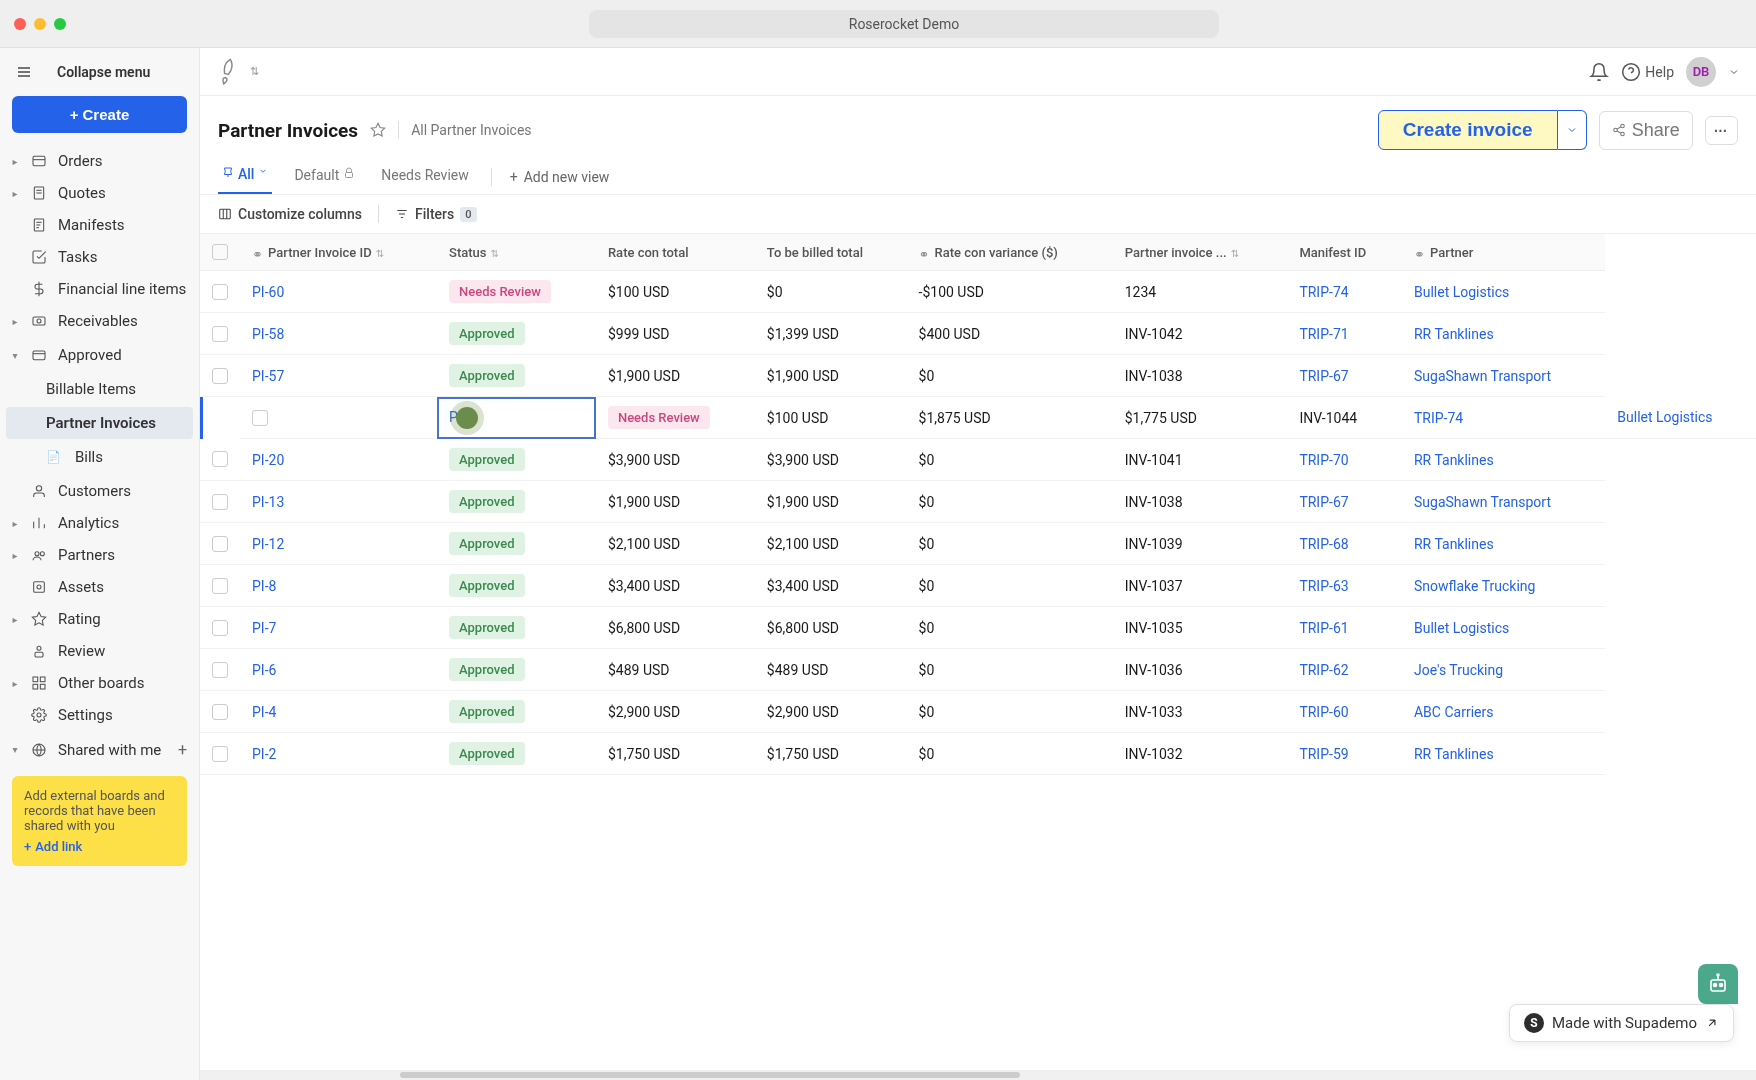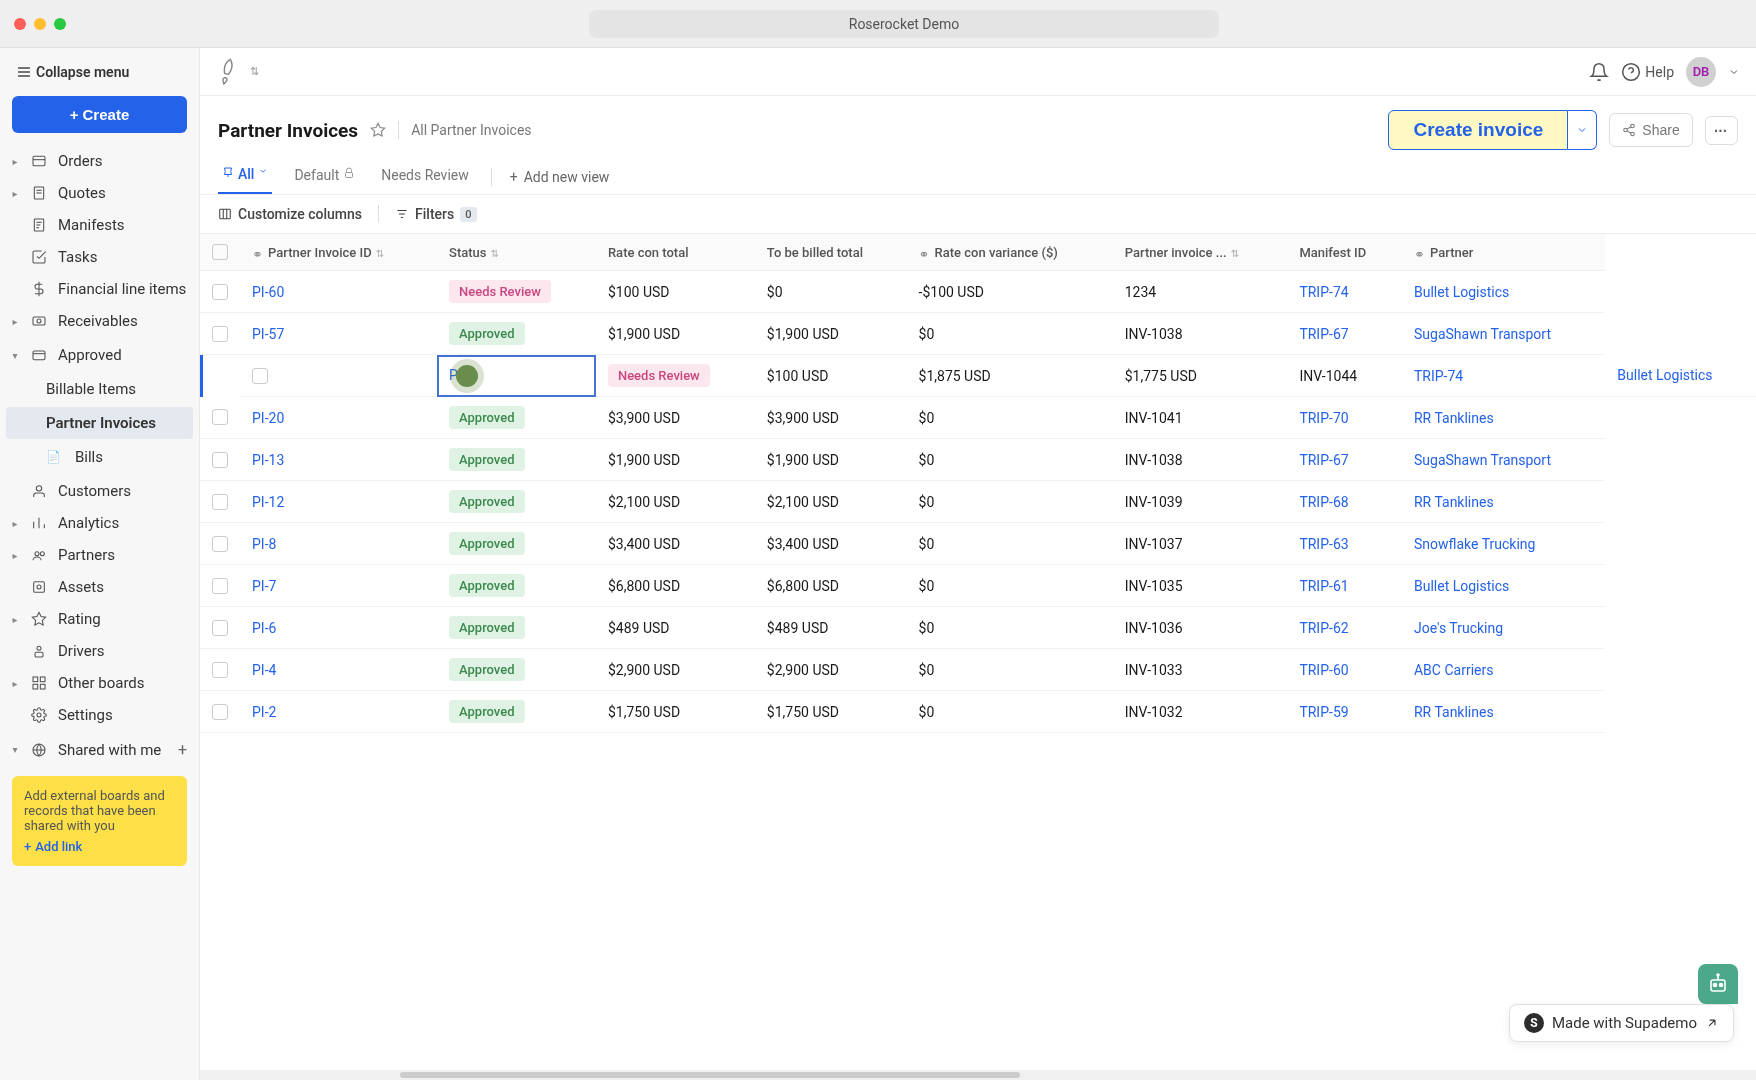--- a/index.html
+++ b/index.html
@@ -13,21 +13,21 @@
     .tl-yellow { background: #febc2e; }
     .tl-green { background: #28c840; }
     .titlebar-center { flex: 1; display: flex; justify-content: center; }
     .title-pill { background: #e4e4e4; border-radius: 8px; padding: 6px 260px; color: #555; font-size: 14px; }
     
     
     .app { display: flex; height: calc(100vh - 48px); }
     
     
     .sidebar { width: 200px; background: #f7f7f7; border-right: 1px solid #e8e8e8; display: flex; flex-direction: column; padding: 8px 6px; gap: 2px; overflow-y: auto; }
-    .collapse-row { display: flex; align-items: center; gap: 4px; padding: 8px 10px; font-size: 14px; font-weight: 600; color: #333; cursor: pointer; }
+    .collapse-row { display: flex; align-items: center; gap: 25px; padding: 8px 10px; font-size: 14px; font-weight: 600; color: #333; cursor: pointer; }
     .collapse-row svg { width: 16px; height: 16px; }
     .btn-create { background: #2462e9; color: white; border: none; border-radius: 6px; padding: 10px 0; font-size: 15px; font-weight: 600; margin: 6px 6px 10px; cursor: pointer; display: flex; align-items: center; justify-content: center; gap: 4px; }
     .nav-item { display: flex; align-items: center; gap: 10px; padding: 7px 6px 7px 4px; border-radius: 4px; cursor: pointer; font-size: 15px; color: #333; position: relative; }
     .nav-caret { width: 10px; display: inline-flex; justify-content: center; color: #888; font-size: 10px; }
     .nav-icon { width: 18px; height: 18px; display: inline-flex; align-items: center; justify-content: center; color: #555; }
     .nav-icon svg { width: 16px; height: 16px; stroke: currentColor; fill: none; stroke-width: 1.6; }
     .nav-label { flex: 1; }
     .nav-sub { padding-left: 40px; }
     .nav-item.active { background: #e4e8ef; font-weight: 600; }
     .shared-card { margin: 8px 6px; padding: 12px; background: #fde047; border-radius: 6px; font-size: 13px; color: #555; }
@@ -48,21 +48,21 @@
     
     
     .page-head { display: flex; align-items: center; padding: 14px 18px 4px; gap: 12px; }
     .page-title { font-size: 19px; font-weight: 700; }
     .star-icon { width: 16px; height: 16px; color: #888; cursor: pointer; }
     .separator-v { width: 1px; height: 18px; background: #ddd; }
     .breadcrumb-text { color: #777; font-size: 14px; }
     .page-head-spacer { flex: 1; }
     .btn-primary { background: #fef9c3; border: 1.5px solid #2462e9; color: #2462e9; padding: 8px 24px; border-radius: 6px 0 0 6px; font-weight: 600; font-size: 19px; cursor: pointer; }
     .btn-primary-caret { background: #fff; border: 1.5px solid #2462e9; border-left: none; color: #2462e9; padding: 8px 8px; border-radius: 0 6px 6px 0; cursor: pointer; display: flex; align-items: center; }
-    .btn-ghost { background: #fff; border: 1px solid #ddd; padding: 8px 12px; border-radius: 6px; color: #777; font-size: 14px; display: flex; align-items: center; gap: 6px; cursor: pointer; text-align: center; }
+    .btn-ghost { background: #fff; border: 1px solid #ddd; padding: 8px 12px; border-radius: 6px; color: #777; font-size: 18px; display: flex; align-items: center; gap: 6px; cursor: pointer; text-align: center; }
     .btn-more { background: #fff; border: 1px solid #ddd; padding: 6px 8px; border-radius: 6px; cursor: pointer; font-weight: 700; letter-spacing: 2px; color: #555; }
     
     
     .view-tabs { display: flex; align-items: center; padding: 6px 18px 0; gap: 18px; border-bottom: 1px solid #eee; }
     .view-tab { padding: 6px 4px 10px; color: #777; font-size: 14px; display: flex; gap: 4px; cursor: pointer; }
     .view-tab.active { color: #2462e9; border-bottom: 2px solid #2462e9; font-weight: 500; }
     .pin-icon { width: 12px; height: 12px; }
     .lock-icon { width: 12px; height: 12px; color: #999; }
     .add-view { color: #666; font-size: 14px; display: flex; align-items: center; gap: 6px; cursor: pointer; }
     
@@ -270,21 +270,21 @@
       <span class="nav-label">Rating</span>
     </div>
         <div class="nav-item">
       <span class="nav-caret"></span>
       <span class="nav-icon">
             <svg viewBox="0 0 24 24">
               <circle cx="12" cy="8" r="3"></circle>
               <rect x="6" y="14" width="12" height="7" rx="2"></rect>
             </svg>
           </span>
-      <span class="nav-label">Drivers</span>
+      <span class="nav-label">Review</span>
     </div>
         <div class="nav-item">
       <span class="nav-caret">▸</span>
       <span class="nav-icon">
             <svg viewBox="0 0 24 24">
               <rect x="3" y="3" width="7" height="7"></rect>
               <rect x="14" y="3" width="7" height="7"></rect>
               <rect x="3" y="14" width="7" height="7"></rect>
               <rect x="14" y="14" width="7" height="7"></rect>
             </svg>
@@ -458,20 +458,33 @@
     <td>$0</td>
     <td>-$100 USD</td>
     <td>1234</td>
     <td><span class="link-cell">TRIP-74</span></td>
     <td><span class="link-cell">Bullet Logistics</span></td>
   </tr>
             <tr>
     <td>
                 <div class="checkbox"></div>
               </td>
+    <td><span class="link-cell">PI-58</span></td>
+    <td><span class="badge badge-approved">Approved</span></td>
+    <td>$999 USD</td>
+    <td>$1,399 USD</td>
+    <td>$400 USD</td>
+    <td>INV-1042</td>
+    <td><span class="link-cell">TRIP-71</span></td>
+    <td><span class="link-cell">RR Tanklines</span></td>
+  </tr>
+            <tr>
+    <td>
+                <div class="checkbox"></div>
+              </td>
     <td><span class="link-cell">PI-57</span></td>
     <td><span class="badge badge-approved">Approved</span></td>
     <td>$1,900 USD</td>
     <td>$1,900 USD</td>
     <td>$0</td>
     <td>INV-1038</td>
     <td><span class="link-cell">TRIP-67</span></td>
     <td><span class="link-cell">SugaShawn Transport</span></td>
   </tr>
             <tr class="highlighted">

